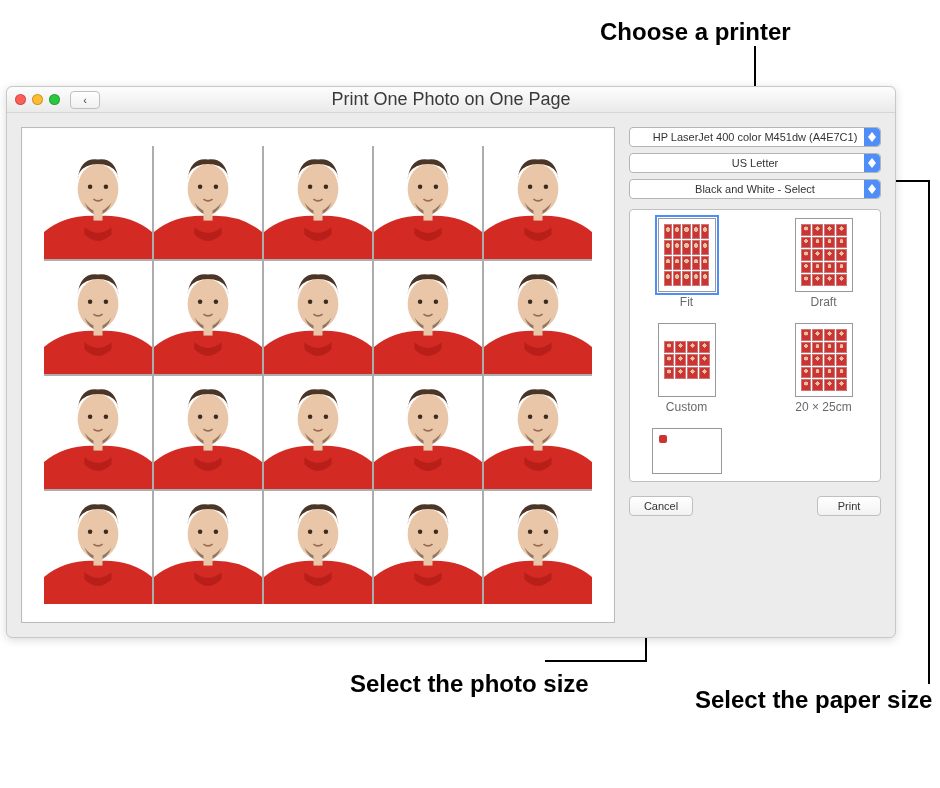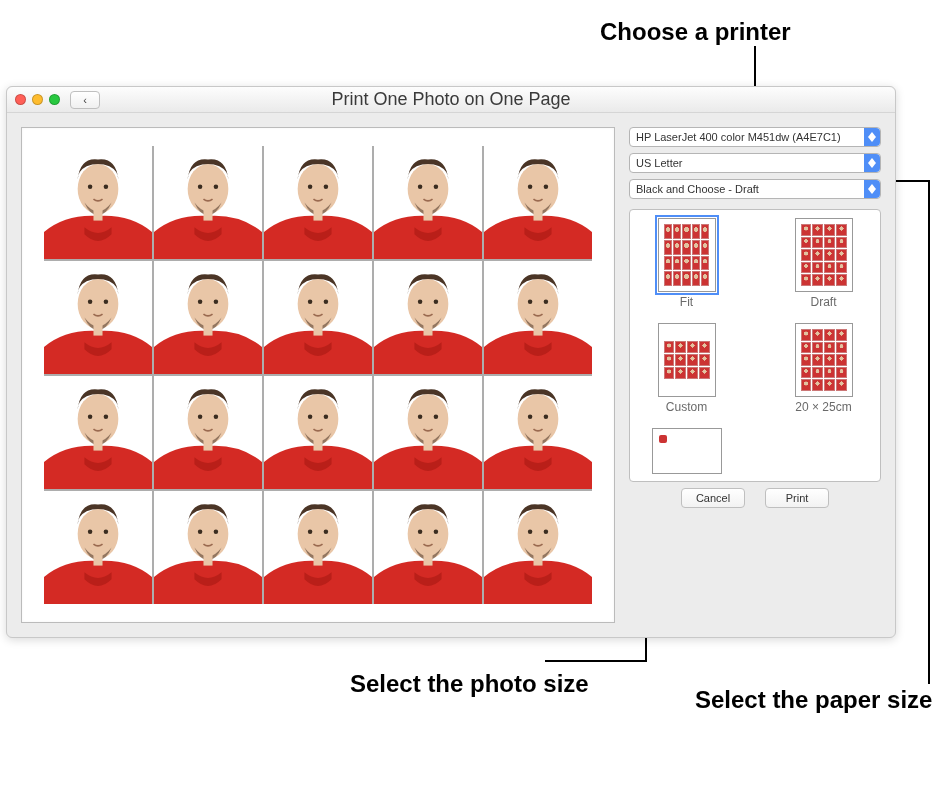--- a/index.html
+++ b/index.html
@@ -129,20 +129,21 @@
   .mac-select {
     height: 20px;
     border: 1px solid #b5b5b5;
     border-radius: 4px;
     background: #fff;
     display: flex;
     align-items: center;
     padding: 0 6px;
     font-size: 11px;
     position: relative;
+    justify-content: center;
   }
   .mac-select .arrows {
     position: absolute;
     right: 0; top: 0; bottom: 0;
     width: 16px;
     background: #4f8ef7;
     border-radius: 0 4px 4px 0;
     display: flex;
     flex-direction: column;
     align-items: center;
@@ -204,23 +205,23 @@
   .mini-head {
     background: radial-gradient(circle at 50% 35%, #e2c2a0 25%, #c33 28%);
   }
   .single-dot {
     width: 8px; height: 8px; background:#c33; border-radius:2px;
     position:absolute; top:6px; left:6px;
   }
 
   .button-row {
     display: flex;
-    justify-content: center;
+    justify-content: space-between;
     gap: 20px;
-    margin-top: 0;
+    margin-top: 8px;
   }
   .mac-btn {
     width: 64px; height: 20px;
     border: 1px solid #bfbfbf;
     border-radius: 4px;
     background: linear-gradient(#fff, #f2f2f2);
     font-size: 11px;
     color: #333;
     display: flex; align-items: center; justify-content: center;
   }
@@ -557,21 +558,21 @@
           <svg viewBox="0 0 8 5">
               <path d="M0 5 L4 0 L8 5 Z" fill="#fff"></path>
             </svg>
           <svg viewBox="0 0 8 5">
               <path d="M0 0 L4 5 L8 0 Z" fill="#fff"></path>
             </svg>
         </div>
       </div>
 
       <div class="mac-select">
-        <span>Black and Choose - Draft</span>
+        <span>Black and White - Select</span>
         <div class="arrows">
           <svg viewBox="0 0 8 5">
               <path d="M0 5 L4 0 L8 5 Z" fill="#fff"></path>
             </svg>
           <svg viewBox="0 0 8 5">
               <path d="M0 0 L4 5 L8 0 Z" fill="#fff"></path>
             </svg>
         </div>
       </div>
 

